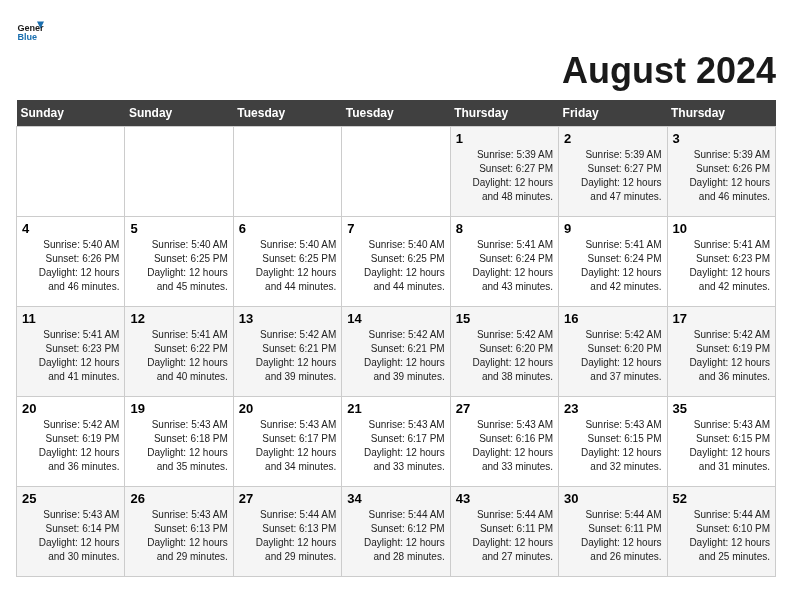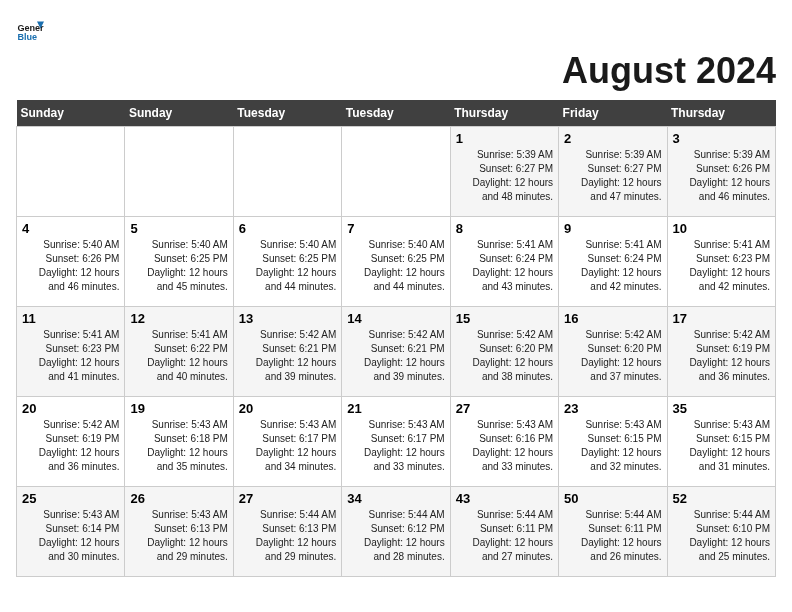--- a/index.html
+++ b/index.html
@@ -311,21 +311,21 @@
 and 28 minutes.</div>
         </td>
         <td>
           <div class="cell-date">43</div>
           <div class="cell-info" style="white-space: pre-line;">Sunrise: 5:44 AM
 Sunset: 6:11 PM
 Daylight: 12 hours
 and 27 minutes.</div>
         </td>
         <td>
-          <div class="cell-date">50</div>
+          <div class="cell-date">30</div>
           <div class="cell-info" style="white-space: pre-line;">Sunrise: 5:44 AM
 Sunset: 6:11 PM
 Daylight: 12 hours
 and 26 minutes.</div>
         </td>
         <td>
           <div class="cell-date">52</div>
           <div class="cell-info" style="white-space: pre-line;">Sunrise: 5:44 AM
 Sunset: 6:10 PM
 Daylight: 12 hours

